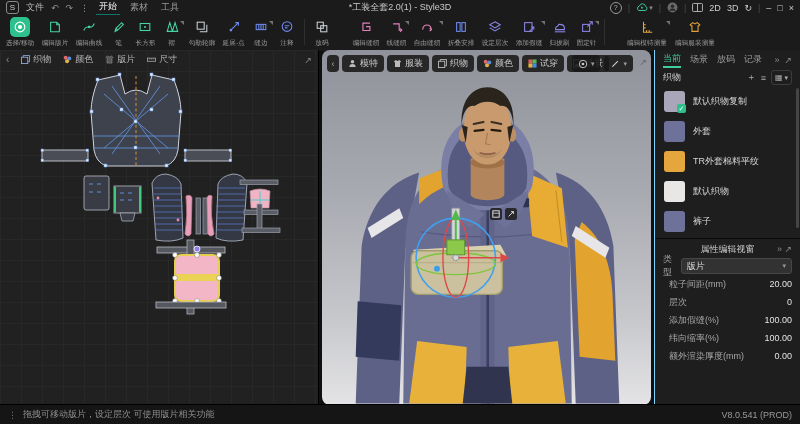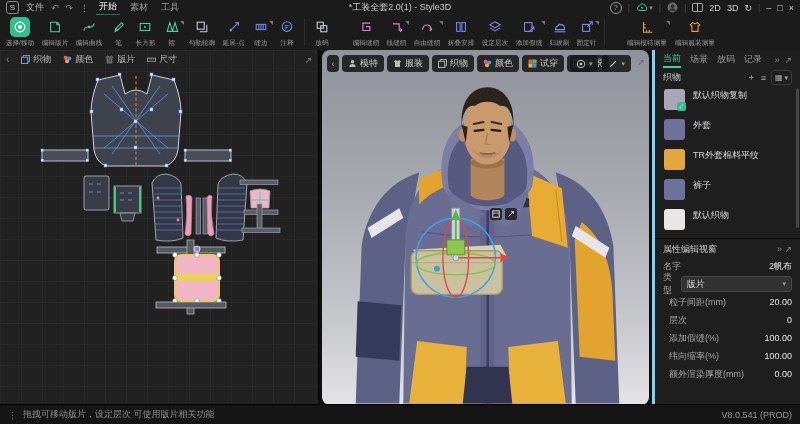--- a/index.html
+++ b/index.html
@@ -56,37 +56,37 @@
   .vp-tab{background:rgba(24,24,24,.88);border-radius:4px;height:17px;padding:0 6px;font-size:9px;
           color:#ccc;display:flex;align-items:center;gap:3px}
   .vp-chip{background:rgba(24,24,24,.88);border-radius:4px;height:17px;width:12px;display:flex;
            align-items:center;justify-content:center;color:#aaa;font-size:9px}
   .vp-right{position:absolute;right:18px;top:5px;display:flex;gap:4px;z-index:5}
   .vp-exp{position:absolute;right:4px;top:7px;color:rgba(60,60,60,.55);font-size:9px;z-index:5}
   .gizbtn{position:absolute;width:12px;height:12px;background:rgba(32,32,34,.9);border-radius:2.5px;
           display:flex;align-items:center;justify-content:center;z-index:4}
   .avatar{position:absolute;inset:0}
   
-  .rpanel{width:145px;background:#1e1e1e;display:flex;flex-direction:column;border-left:3px solid #7dd3fc}
+  .rpanel{width:145px;background:#1e1e1e;display:flex;flex-direction:column;border-left:1px solid #7dd3fc}
   .rp-tabs{height:19px;display:flex;align-items:center;gap:9px;padding:0 8px;font-size:9px;color:#9c9c9c;flex:0 0 auto}
   .rp-tab.active{color:#3ecf9a;border-bottom:2px solid #3ecf9a;padding-bottom:1px}
   .rp-tabs .ricons{margin-left:auto;display:flex;gap:5px;color:#8a8a8a;font-size:9px}
   .fab-head{height:17px;display:flex;align-items:center;padding:0 8px;font-size:9px;color:#cfcfcf;flex:0 0 auto}
   .fab-head .ricons{margin-left:auto;display:flex;align-items:center;gap:5px;color:#b0b0b0;font-size:9px}
   .mini-dd{border:1px solid #3c3c3c;border-radius:3px;height:13px;display:flex;align-items:center;
            gap:2px;padding:0 3px;font-size:8px;color:#b0b0b0}
   .fab-list{padding:2px 8px 2px 7px;display:flex;flex-direction:column;gap:4px;flex:0 0 auto}
-  .fab-row{height:24px;display:flex;align-items:flex-start;gap:8px;border-radius:3px;padding:1px 2px}
+  .fab-row{height:24px;display:flex;align-items:center;gap:8px;border-radius:3px;padding:1px 2px}
   .fab-sw{width:21px;height:21px;border-radius:3px;position:relative;flex:0 0 auto}
   .fab-sw.checked::after{content:"✓";position:absolute;right:-1px;bottom:-1px;width:9px;height:9px;
       background:#2ec08d;color:#fff;font-size:7px;line-height:9px;text-align:center;border-radius:2px}
   .fab-name{font-size:9px;color:#d6d6d6;white-space:nowrap;overflow:hidden}
   .rp-scroll{position:absolute;right:1px;top:88px;width:3px;height:140px;background:#454545;border-radius:2px}
   .props{border-top:1px solid #0a0a0a;margin-top:2px;padding:3px 8px 0;font-size:9px;flex:1}
-  .props-head{position:relative;text-align:left;color:#c9c9c9;height:15px;line-height:15px}
+  .props-head{position:relative;text-align:center;color:#c9c9c9;height:15px;line-height:15px}
   .props-head .ricons{position:absolute;right:0;top:0;color:#8a8a8a}
   .prow{display:flex;align-items:center;justify-content:space-between;height:18px}
   .plabel{color:#a6a6a6}.pval{color:#e3e3e3}
   .pindent{padding-left:6px}
   .select{background:#323232;border:1px solid #474747;border-radius:3px;height:14px;width:100px;
           display:flex;align-items:center;justify-content:space-between;padding:0 5px;color:#ddd;font-size:9px}
   .sect{display:flex;align-items:center;gap:4px;height:18px;color:#cfcfcf}
   .caret{font-size:7px;color:#9a9a9a}
   
   .statusbar{position:absolute;left:0;right:0;bottom:0;height:19px;background:#151515;border-top:1px solid #000;
@@ -639,36 +639,32 @@
       </div>
       <div class="fab-row">
         <span class="fab-sw" style="background-color: rgb(110, 113, 153);"></span>
         <span class="fab-name">外套</span>
       </div>
       <div class="fab-row">
         <span class="fab-sw" style="background-color: rgb(229, 166, 62);"></span>
         <span class="fab-name">TR外套棉料平纹</span>
       </div>
       <div class="fab-row">
+        <span class="fab-sw" style="background-color: rgb(233, 231, 229);"></span>
+        <span class="fab-name">默认织物</span>
+      </div>
+      <div class="fab-row">
         <span class="fab-sw" style="background-color: rgb(110, 113, 153);"></span>
         <span class="fab-name">裤子</span>
-      </div>
-      <div class="fab-row">
-        <span class="fab-sw" style="background-color: rgb(233, 231, 229);"></span>
-        <span class="fab-name">默认织物</span>
       </div>
     </div>
     <div class="props">
       <div class="props-head">
         <span>属性编辑视窗</span>
         <span class="ricons"><span>»</span> <span>↗</span></span>
-      </div>
-      <div class="prow">
-        <span class="plabel">名字</span>
-        <span class="pval">2帆布</span>
       </div>
       <div class="prow">
         <span class="plabel">类型</span>
         <span class="select">
           <span>版片</span>
           <span class="caret">▾</span>
         </span>
       </div>
       <div class="prow pindent">
         <span class="plabel">粒子间距(mm)</span>

